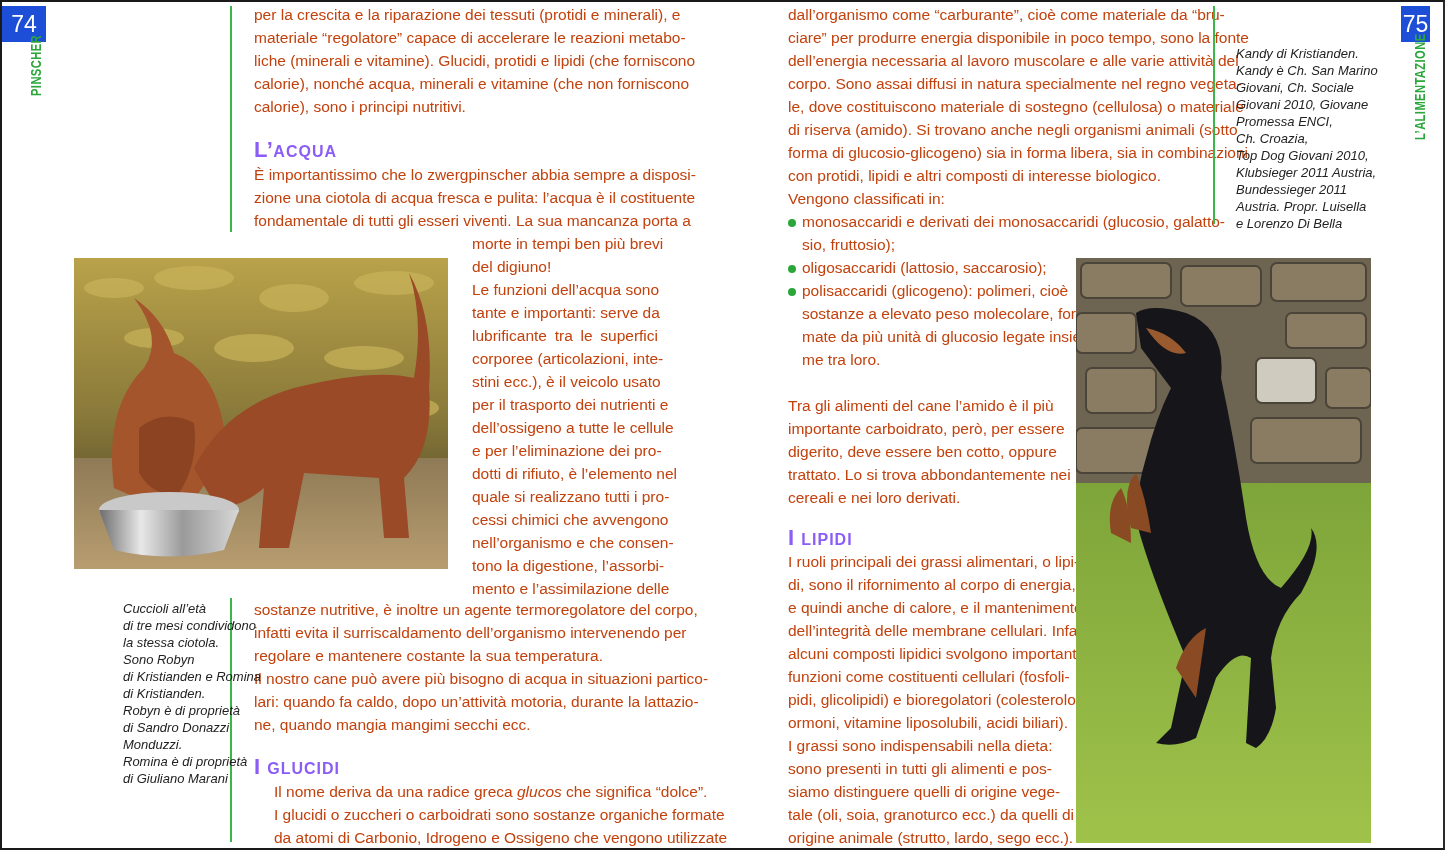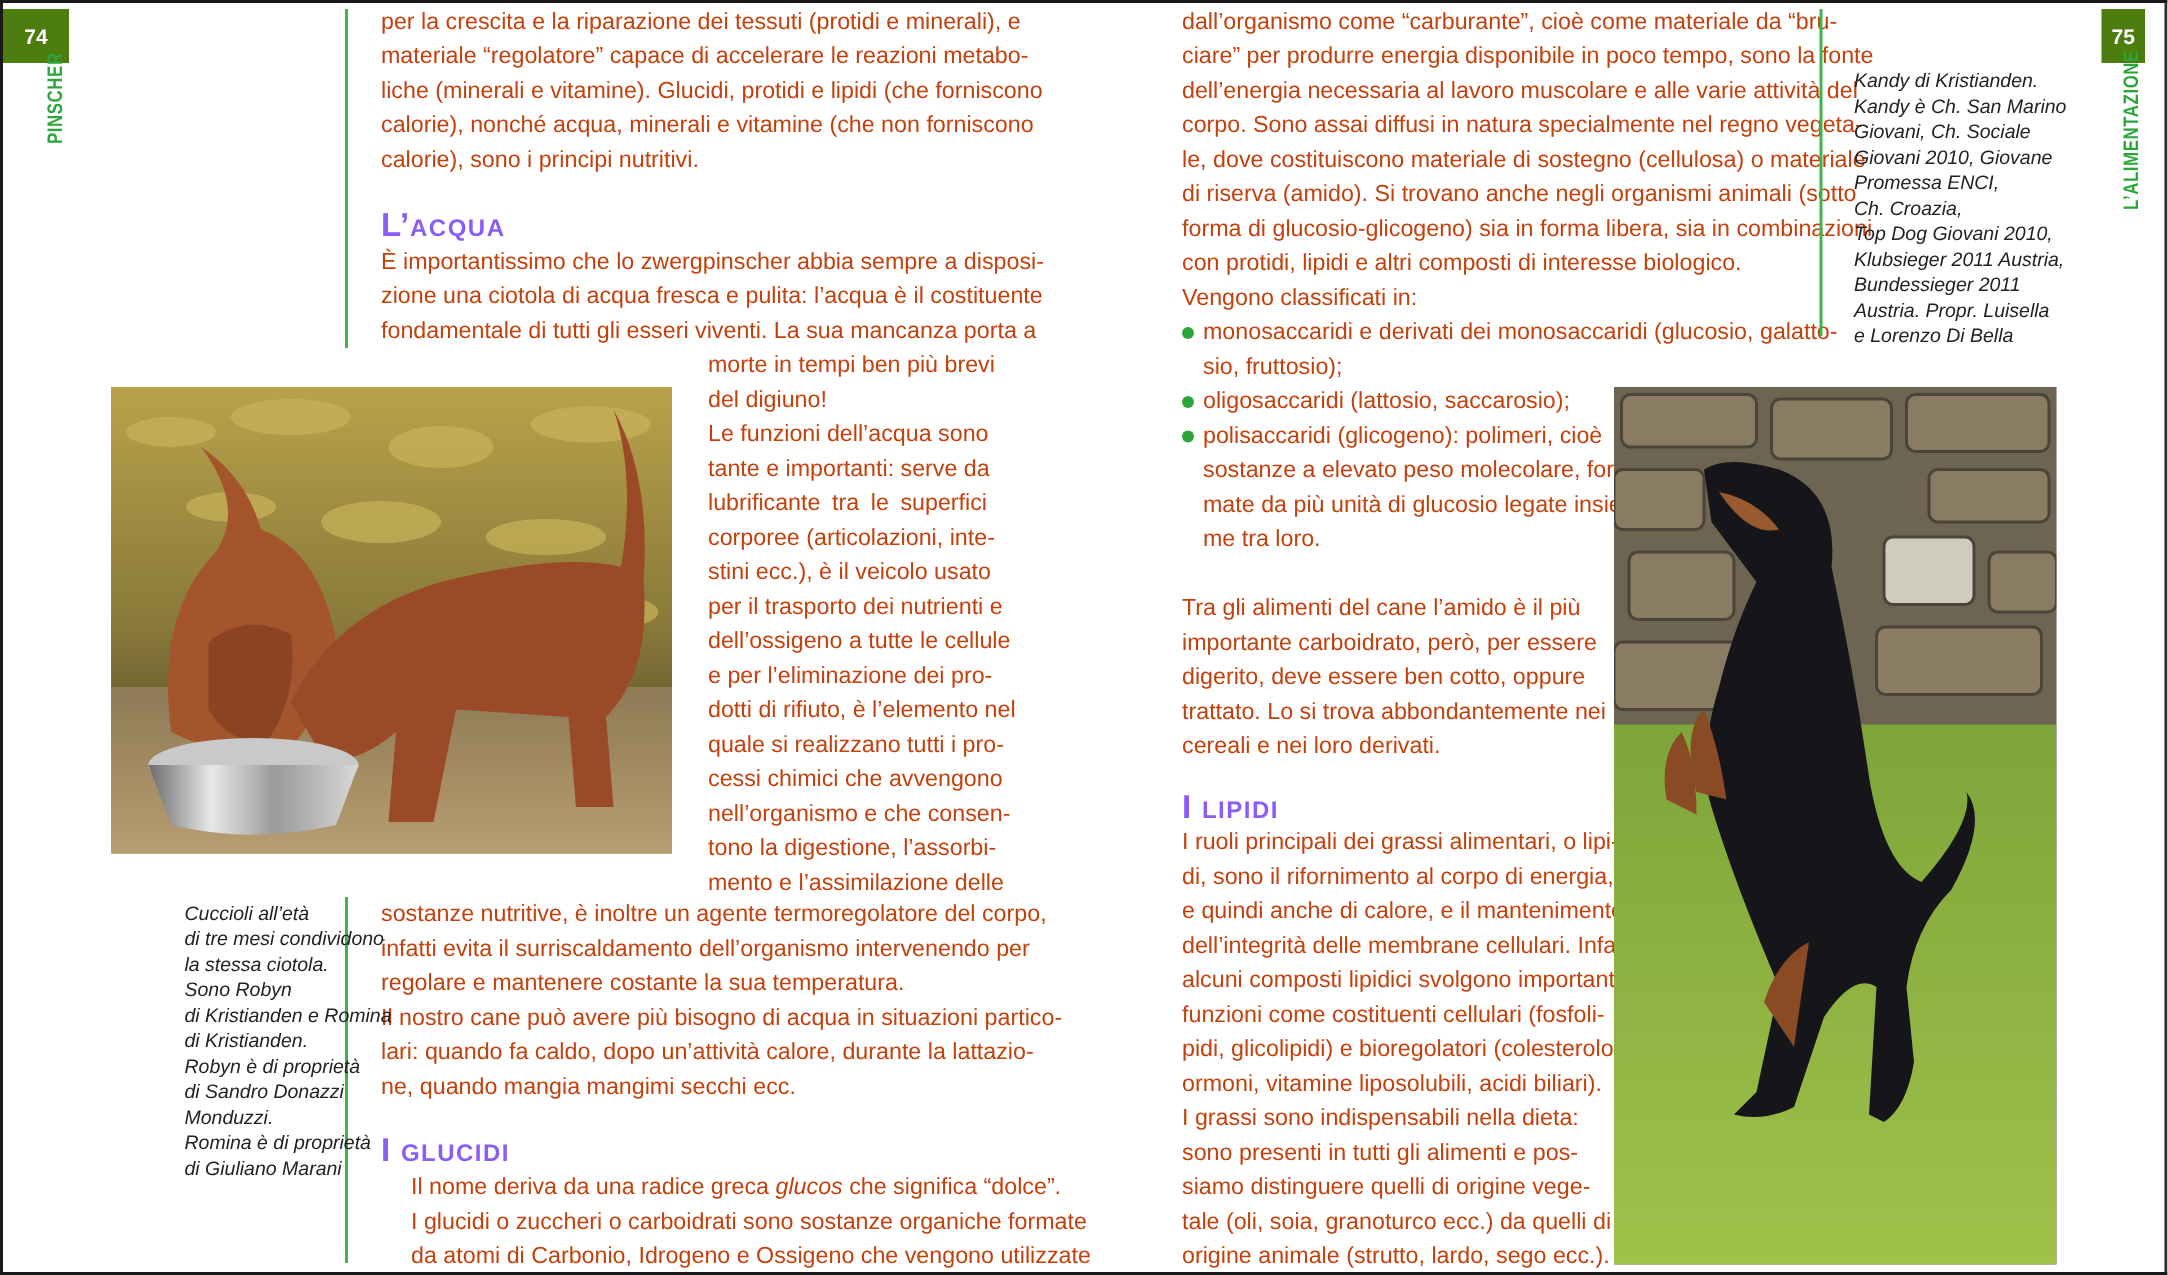--- a/index.html
+++ b/index.html
@@ -4,25 +4,24 @@
 <style>
   html, body { margin:0; padding:0; }
   body {
     width:1445px; height:850px; position:relative; overflow:hidden;
     background:#ffffff;
     font-family:"Liberation Sans", sans-serif;
     color:#1a1a1a;
   }
   .frame { position:absolute; left:0; top:0; width:1441px; height:846px; border:2px solid #1a1a1a; border-right-color:#2a2a2a; }
   .pagenum {
-    position:absolute; background:#4d7c0f; color:#fff;
-    font-family:"Liberation Sans", sans-serif; font-size:14px;
+    position:absolute; background:#1d4ed8; color:#fff;
+    font-family:"Liberation Sans", sans-serif; font-size:23px;
     display:flex; align-items:center; justify-content:center;
     transform:scaleX(0.72);
-    font-weight:bold;
   }
   .runhead {
     position:absolute; color:#2aa63a; font-size:14px; font-weight:bold;
     letter-spacing:0.5px; white-space:nowrap;
     transform-origin:left top;
   }
   .vline { position:absolute; width:2px; background:#3cb54a; }
   .text {
     position:absolute; font-size:15.5px; line-height:23px;
     color:#c2410c; text-align:justify;
@@ -88,21 +87,21 @@
   <span class="line">nell’organismo e che consen-</span>
   <span class="line">tono la digestione, l’assorbi-</span>
   <span class="line">mento e l’assimilazione delle</span>
 </div>
 
 <div class="text" style="left:254px; top:598px; width:404px;">
   <span class="line">sostanze nutritive, è inoltre un agente termoregolatore del corpo,</span>
   <span class="line">infatti evita il surriscaldamento dell’organismo intervenendo per</span>
   <span class="line last">regolare e mantenere costante la sua temperatura.</span>
   <span class="line">Il nostro cane può avere più bisogno di acqua in situazioni partico-</span>
-  <span class="line">lari: quando fa caldo, dopo un’attività calore, durante la lattazio-</span>
+  <span class="line">lari: quando fa caldo, dopo un’attività motoria, durante la lattazio-</span>
   <span class="line last">ne, quando mangia mangimi secchi ecc.</span>
 </div>
 
 <div class="heading" style="left:254px; top:754px;">
   <span>I</span>
   <span class="sc">GLUCIDI</span>
 </div>
 
 <div class="text" style="left:254px; top:780px; width:404px;margin-left:20px;">
   <span class="line last"><span>Il nome deriva da una radice greca </span><i>glucos</i><span> che significa “dolce”.</span></span>

